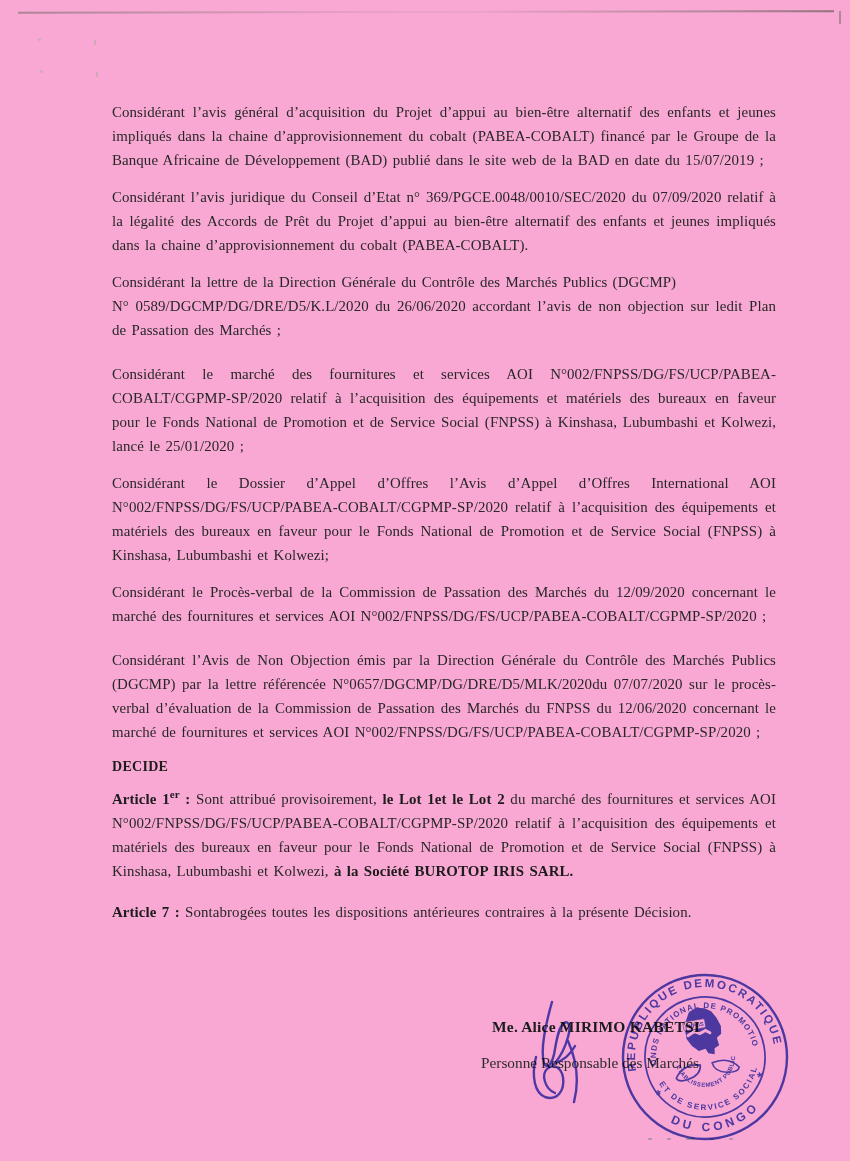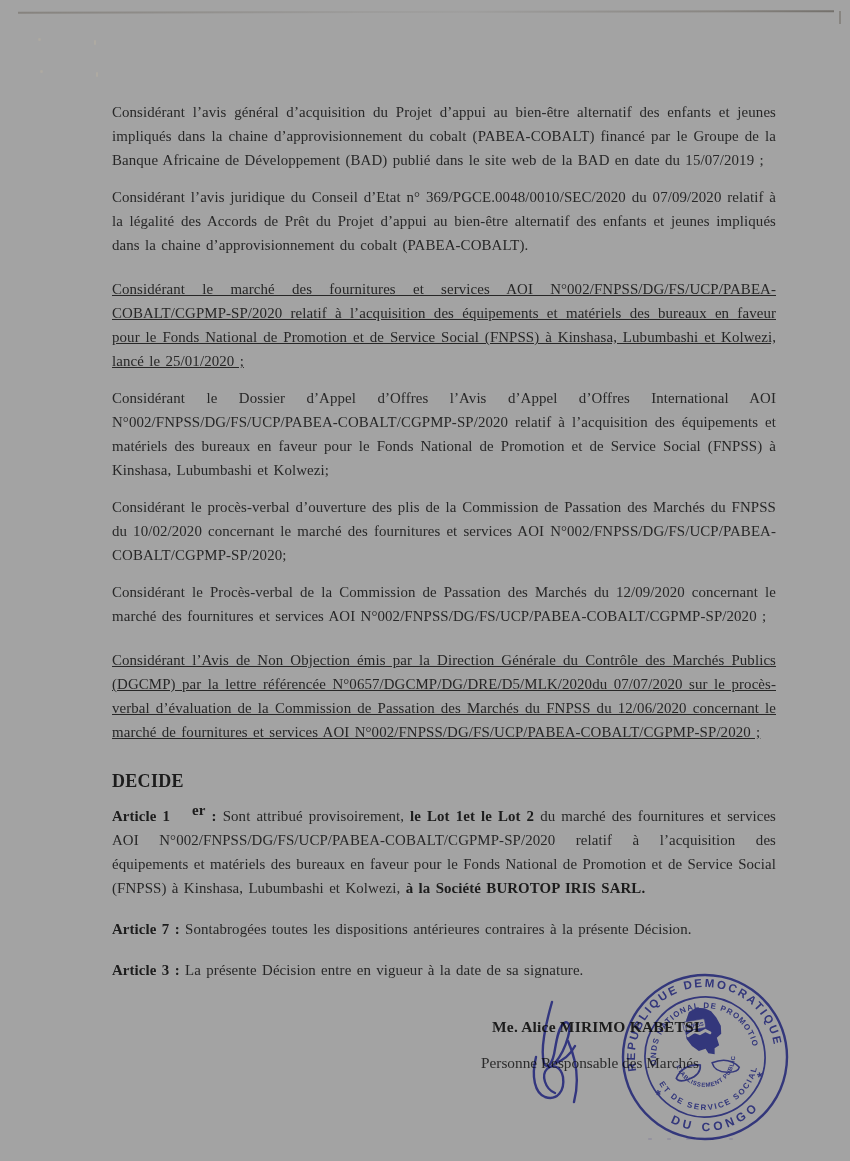--- a/index.html
+++ b/index.html
@@ -1,19 +1,19 @@
 <!DOCTYPE html>
 <html><head>
 <meta charset="utf-8">
 <style>
   html,body{margin:0;padding:0;background:#ffffff;}
   .page{
     position:relative;
     width:850px;height:1161px;
-    background:#a3a3a3;
+    background:#f9a8d4;
     overflow:hidden;
     font-family:"Liberation Serif", serif;
     color:#272727;
   }
   
   .scan-top-line{
     position:absolute;left:18px;top:11px;width:816px;height:2px;
     background:linear-gradient(to right,rgba(110,104,96,.55),rgba(110,104,96,.12) 42%,rgba(110,104,96,.08) 55%,rgba(110,104,96,.5) 86%,rgba(90,85,78,.65));
     transform:rotate(-.12deg);
   }
@@ -32,29 +32,29 @@
     position:absolute;left:112px;top:100px;width:664px;
   }
   .para{
     margin:0 0 13px 0;
     font-size:14.9px;line-height:24px;
     text-align:justify;
     white-space:pre-line;
     word-spacing:1.5px;
     letter-spacing:.1px;
   }
-  .para.gap-lg{margin-top:20px;text-decoration:underline;}
+  .para.gap-lg{margin-top:20px;}
   .b{font-weight:bold;color:#1c1c1c;}
   .decide{
-    margin:27px 0 12px 0;
-    font-size:18px;font-weight:bold;color:#1c1c1c;
+    margin:15px 0 12px 0;
+    font-size:14px;font-weight:bold;color:#1c1c1c;
     letter-spacing:.3px;
   }
   .article{margin-bottom:17px;}
-  .article sup{font-size:15px;line-height:0;vertical-align:super;margin-left:22px;}
+  .article sup{font-size:11px;line-height:0;vertical-align:super;}
 
   
   .sig-name{
     position:absolute;left:492px;top:1018px;margin:0;
     font-size:15.5px;font-weight:bold;color:#1c1c1c;
     letter-spacing:.2px;white-space:nowrap;
   }
   .sig-title{
     position:absolute;left:481px;top:1054px;margin:0;
     font-size:15.3px;color:#2b2b2b;white-space:nowrap;
@@ -84,31 +84,31 @@
   <div class="scan-corner-tick"></div>
   <i class="speck s1"></i>
   <i class="speck s2"></i>
   <i class="speck s3"></i>
   <i class="speck s4"></i>
 
   <div class="content">
     <div id="considerants">
         <p class="para">Considérant l’avis général d’acquisition du Projet d’appui au bien-être alternatif des enfants et jeunes impliqués dans la chaine d’approvisionnement du cobalt (PABEA-COBALT) financé par le Groupe de la Banque Africaine de Développement (BAD) publié dans le site web de la BAD en date du 15/07/2019 ;</p>
         <p class="para">Considérant l’avis juridique du Conseil d’Etat n° 369/PGCE.0048/0010/SEC/2020 du 07/09/2020 relatif à la légalité des Accords de Prêt du Projet d’appui au bien-être alternatif des enfants et jeunes impliqués dans la chaine d’approvisionnement du cobalt (PABEA-COBALT).</p>
+        <p class="para">Considérant la lettre de la Direction Générale du Contrôle des Marchés Publics (DGCMP)
+N° 0589/DGCMP/DG/DRE/D5/K.L/2020 du 26/06/2020 accordant l’avis de non objection sur ledit Plan de Passation des Marchés ;</p>
         <p class="para gap-lg">Considérant le marché des fournitures et services AOI N°002/FNPSS/DG/FS/UCP/PABEA-COBALT/CGPMP-SP/2020 relatif à l’acquisition des équipements et matériels des bureaux en faveur pour le Fonds National de Promotion et de Service Social (FNPSS) à Kinshasa, Lubumbashi et Kolwezi, lancé le 25/01/2020 ;</p>
         <p class="para">Considérant le Dossier d’Appel d’Offres l’Avis d’Appel d’Offres International AOI N°002/FNPSS/DG/FS/UCP/PABEA-COBALT/CGPMP-SP/2020 relatif à l’acquisition des équipements et matériels des bureaux en faveur pour le Fonds National de Promotion et de Service Social (FNPSS) à Kinshasa, Lubumbashi et Kolwezi;</p>
-        <p class="para">Considérant le procès-verbal d’ouverture des plis de la Commission de Passation des Marchés du FNPSS du 10/02/2020 concernant le marché des fournitures et services AOI N°002/FNPSS/DG/FS/UCP/PABEA-COBALT/CGPMP-SP/2020;</p>
         <p class="para">Considérant le Procès-verbal de la Commission de Passation des Marchés du 12/09/2020 concernant le marché des fournitures et services AOI N°002/FNPSS/DG/FS/UCP/PABEA-COBALT/CGPMP-SP/2020 ;</p>
         <p class="para gap-lg">Considérant l’Avis de Non Objection émis par la Direction Générale du Contrôle des Marchés Publics (DGCMP) par la lettre référencée N°0657/DGCMP/DG/DRE/D5/MLK/2020du 07/07/2020 sur le procès-verbal d’évaluation de la Commission de Passation des Marchés du FNPSS du 12/06/2020 concernant le marché de fournitures et services AOI N°002/FNPSS/DG/FS/UCP/PABEA-COBALT/CGPMP-SP/2020 ;</p>
       </div>
     <p class="decide">DECIDE</p>
     <div id="articles">
         <p class="para article"><span class="b">Article 1</span><sup class="b">er</sup><span class="b"> : </span><span>Sont attribué provisoirement, </span><span class="b">le Lot 1et le Lot 2</span><span> du marché des fournitures et services AOI N°002/FNPSS/DG/FS/UCP/PABEA-COBALT/CGPMP-SP/2020 relatif à l’acquisition des équipements et matériels des bureaux en faveur pour le Fonds National de Promotion et de Service Social (FNPSS) à Kinshasa, Lubumbashi et Kolwezi, </span><span class="b">à la Société BUROTOP IRIS SARL.</span></p>
         <p class="para article"><span class="b">Article 7 : </span><span>Sontabrogées toutes les dispositions antérieures contraires à la présente Décision.</span></p>
-        <p class="para article"><span class="b">Article 3 : </span><span>La présente Décision entre en vigueur à la date de sa signature.</span></p>
       </div>
   </div>
 
   <p class="sig-name">Me. Alice MIRIMO KABETSI</p>
   <p class="sig-title">Personne Responsable des Marchés</p>
 
   <svg class="sig-ink" width="96" height="116" viewBox="0 0 96 116">
     <g stroke="#4046c2" stroke-width="2.4" fill="none" stroke-linecap="round" opacity=".92">
       <path d="M31 5 C 25 26 19 52 23 66 C 26 74 32 66 34 52 C 36 40 38 30 43 26 C 48 23 50 30 47 40 C 44 51 39 60 34 66 C 41 64 49 58 54 49"></path>
       <path d="M15 60 C 10 80 14 96 24 100 C 36 104 44 94 42 80 C 40 70 32 66 26 72 C 20 78 24 92 34 96"></path>

